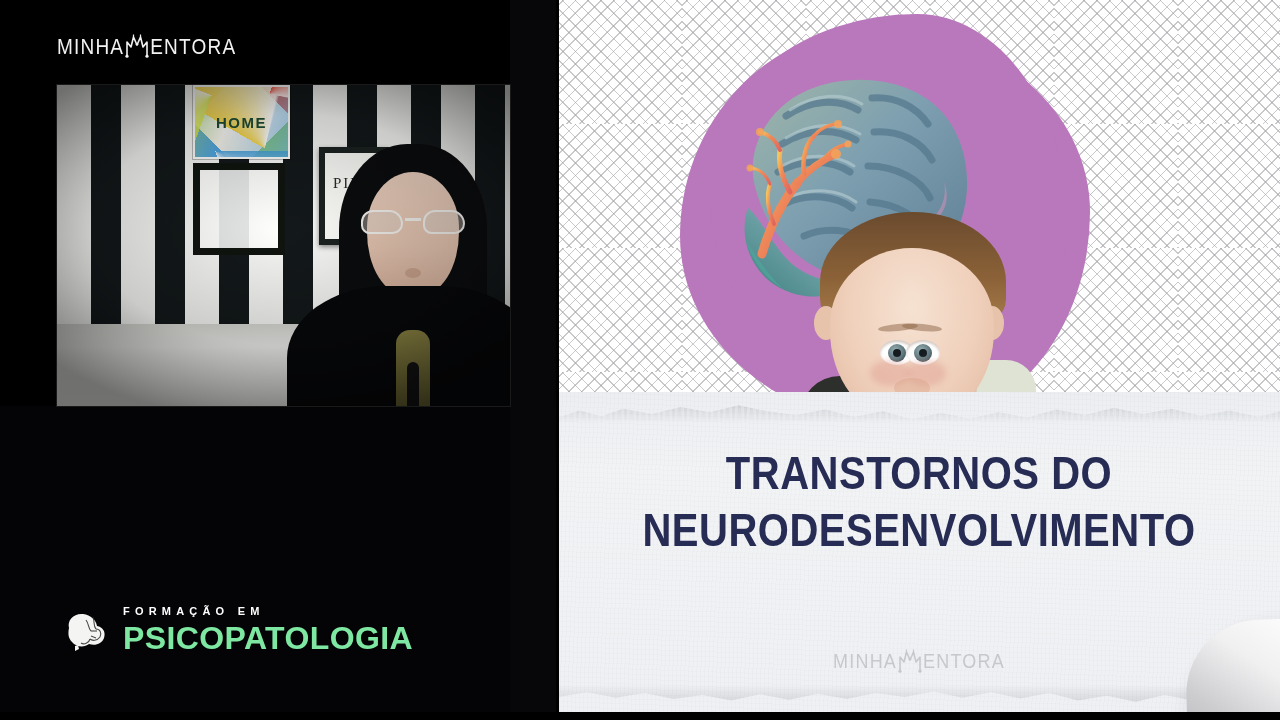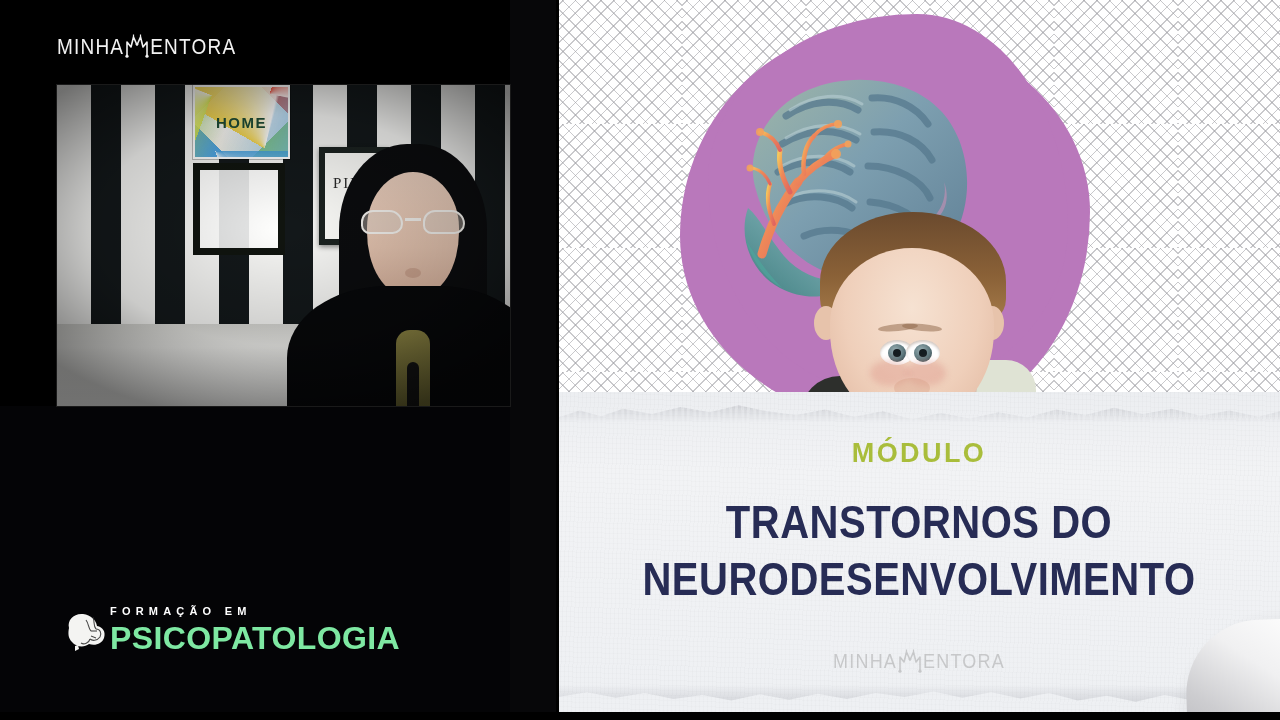--- a/index.html
+++ b/index.html
@@ -254,20 +254,21 @@
     background: #141414;
     border-radius: 6px 6px 0 0;
   }
 
   
   #course-logo {
     position: absolute;
     left: 62px; top: 606px;
     display: flex;
     align-items: center;
+    gap: 13px;
   }
   #brain-icon { width: 48px; height: 44px; display:block; }
   #course-logo-text { display: flex; flex-direction: column; line-height: 1; }
   #course-kicker {
     font-family: "Liberation Sans", sans-serif;
     font-size: 11px;
     letter-spacing: 5.2px;
     font-weight: 700;
     color: #ffffff;
     margin-bottom: 5px;
@@ -769,21 +770,20 @@
         <span class="b-mouth"></span>
       </div>
     </div>
 
     <div id="paper"></div>
     <div id="torn-top"></div>
     <div id="paper-texture"></div>
     <div id="torn-bottom"></div>
 
     <div id="slide-text">
-      <div id="module-kicker">MÓDULO</div>
       <div class="module-title-line">TRANSTORNOS DO</div>
       <div class="module-title-line">NEURODESENVOLVIMENTO</div>
     </div>
 
     <div id="slide-watermark">
       <span class="wm-text-light">MINHA</span>
       <span class="wm-mark-light">
         <svg viewBox="0 0 26 26" aria-hidden="true">
           <path d="M3 22 L3 9 L7 14 L9.5 4 L13 12 L16.5 4 L19 14 L23 9 L23 22" fill="none" stroke="#8f939a" stroke-width="1.6" stroke-linejoin="round"></path>
           <circle cx="3" cy="23.2" r="1.6" fill="#8f939a"></circle>

